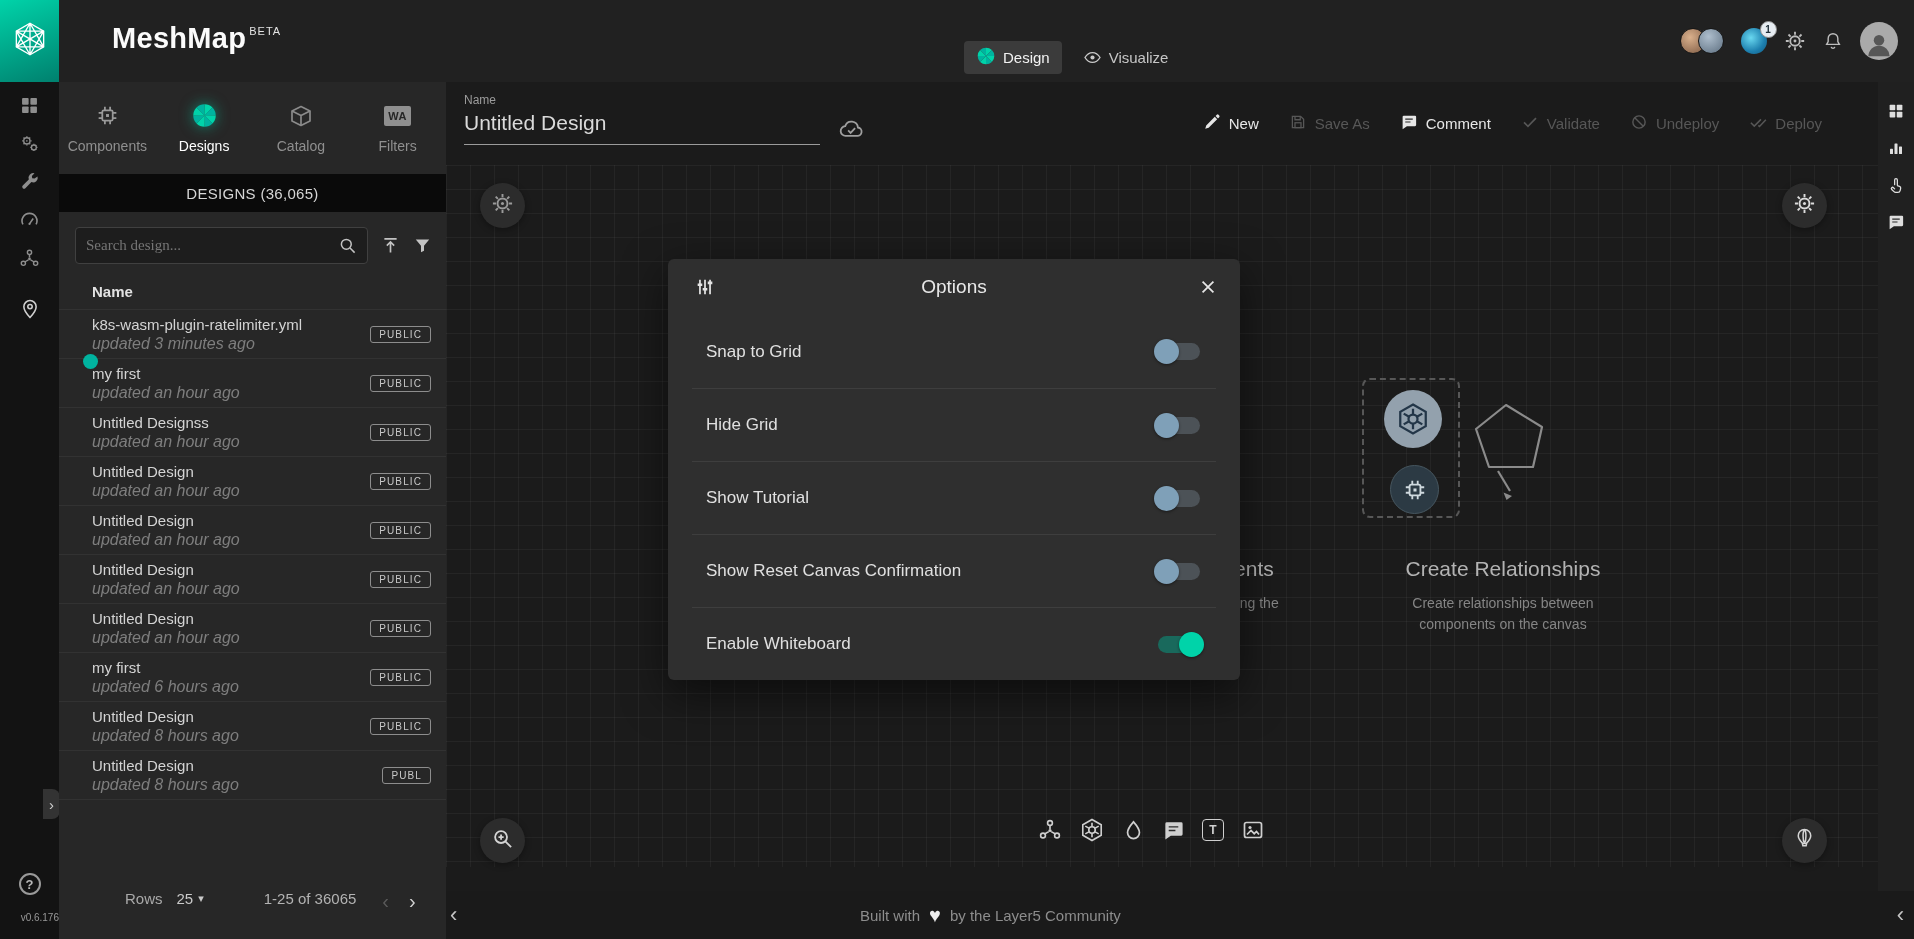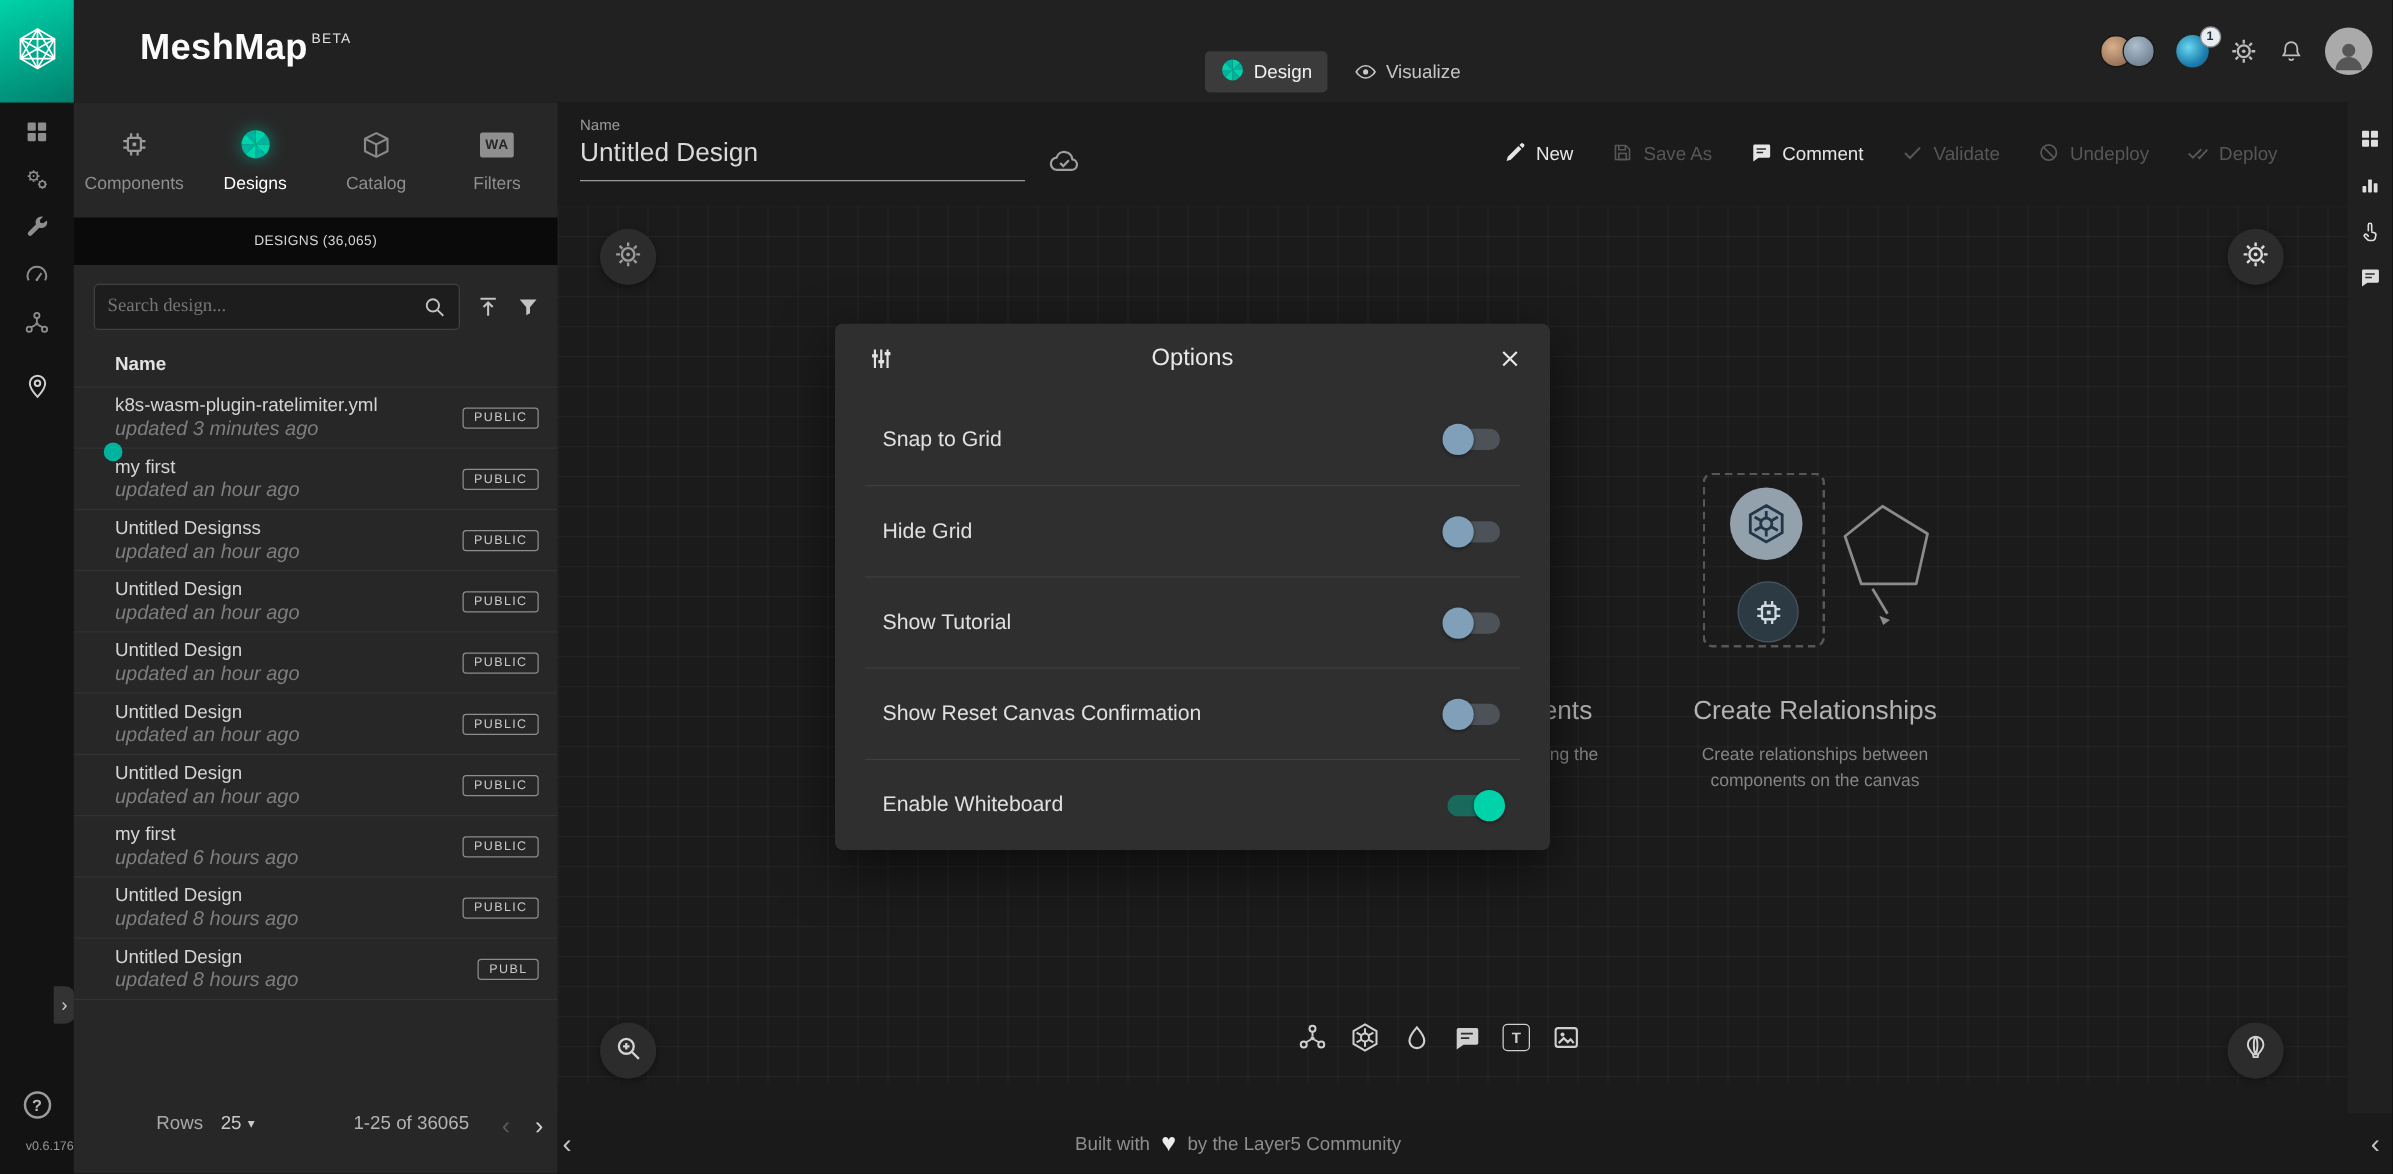--- a/index.html
+++ b/index.html
@@ -34,37 +34,37 @@
   .rail-version{position:absolute;bottom:16px;width:100%;text-align:right;font-size:10px;color:#989898}
 
   
   .left-panel{position:absolute;left:59px;top:82px;bottom:0;width:387px;background:#272727;display:flex;flex-direction:column;z-index:5}
   .tabs{height:92px;display:flex}
   .tab{flex:1;display:flex;flex-direction:column;align-items:center;justify-content:center;gap:9px;font-size:14px;color:#8f8f8f;cursor:pointer}
   .tab .ticon{height:26px;display:flex;align-items:center}
   .tab.on{color:#fff}
   .tab.on .ticon{filter:drop-shadow(0 0 7px rgba(0,211,169,.55))}
   .wa-box{background:#8f8f8f;color:#262626;font-weight:700;font-size:11px;padding:4px 4px;border-radius:2px;letter-spacing:.5px}
-  .section-bar{height:38px;background:#0a0a0a;display:flex;align-items:center;justify-content:center;font-size:11px;color:#d6d6d6;letter-spacing:.3px}
+  .section-bar{height:38px;background:#0a0a0a;display:flex;align-items:center;justify-content:center;font-size:15px;color:#d6d6d6;letter-spacing:.3px}
   .search-row{display:flex;align-items:center;gap:12px;padding:15px 14px 9px 16px}
   .search-box{flex:1;display:flex;align-items:center;height:37px;background:#1d1d1d;border:1px solid #404040;border-radius:4px;padding:0 10px}
   .search-box input{flex:1;border:0;background:transparent;outline:0;color:#cfcfcf;font-size:15px;font-family:Liberation Serif, serif}
   .search-box input::placeholder{color:#757575}
   .tool-ic{color:#c3c3c3;display:flex;cursor:pointer}
   .col-header{padding:10px 16px 9px 33px;font-size:15px;font-weight:700;color:#e2e2e2;border-bottom:1px solid rgba(255,255,255,.05)}
   .list{flex:1;position:relative;overflow:hidden}
   .lrow{height:49px;display:flex;align-items:center;padding:0 15px 0 33px;border-bottom:1px solid rgba(255,255,255,.05);cursor:pointer}
   .lrow-name{font-size:15px;color:#d4d4d4;line-height:17px;white-space:nowrap}
   .lrow-sub{font-size:16px;font-style:italic;color:#7e7e7e;margin-top:2px}
   .badge{margin-left:auto;font-size:10px;letter-spacing:1.1px;color:#c9c9c9;border:1px solid #8d8d8d;border-radius:3px;padding:2px 8px;flex-shrink:0}
   .presence-dot{position:absolute;left:24px;top:44px;width:15px;height:15px;border-radius:50%;background:#00b39f}
   .pagination{height:49px;display:flex;align-items:flex-start;padding-left:66px;font-size:15px;color:#a9a9a9}
   .pg-select{display:flex;align-items:center;gap:5px;margin-left:14px;color:#c9c9c9;cursor:pointer}
   .pg-caret{font-size:11px;color:#c9c9c9}
-  .pg-range{margin-left:79px;color:#b3b3b3}
+  .pg-range{margin-left:60px;color:#b3b3b3}
   .pg-prev{margin-left:26px;font-size:20px;color:#5a5a5a;cursor:default}
   .pg-next{margin-left:20px;font-size:20px;color:#d2d2d2;cursor:pointer}
 
   
   .design-bar{position:absolute;left:446px;top:82px;width:1432px;height:83px;background:#1b1b1b;z-index:4}
   .name-label{position:absolute;left:18px;top:11px;font-size:12px;color:#9c9c9c}
   .name-input{position:absolute;left:18px;top:29px;width:356px;background:transparent;border:0;border-bottom:1px solid #9b9b9b;outline:0;color:#dadada;font-size:21px;padding:0 0 9px;font-family:inherit}
   .cloud-ic{position:absolute;left:392px;top:33px;color:#9f9f9f}
   .actions{position:absolute;right:56px;top:0;height:83px;display:flex;align-items:center;gap:30px}
   .tbtn{display:flex;align-items:center;gap:8px;font-size:15px;color:#575757;cursor:default}
@@ -83,21 +83,21 @@
   .dock-ic{display:flex;cursor:pointer}
   .t-box{width:22px;height:22px;border:1.6px solid #cfcfcf;border-radius:4px;display:flex;align-items:center;justify-content:center;font-size:12px;font-weight:700;color:#cfcfcf;cursor:pointer}
   .rel-illus{position:absolute;left:916px;top:213px;width:98px;height:140px;border:2px dashed #575757;border-radius:8px}
   .ri-c1{position:absolute;left:20px;top:10px;width:58px;height:58px;border-radius:50%;background:#93a1ad;display:flex;align-items:center;justify-content:center;color:#233648}
   .ri-c2{position:absolute;left:26px;top:85px;width:49px;height:49px;border-radius:50%;background:#2c3a44;border:1px solid #46565f;display:flex;align-items:center;justify-content:center;color:#cfd9de}
   .rel-arrow{position:absolute;left:1008px;top:232px}
   .card{position:absolute;text-align:center}
   .card-title{font-size:21px;color:#b3b3b3}
   .card-sub{font-size:14px;color:#858585;line-height:21px;margin-top:12px}
   .card.drag{left:544px;top:392px;width:326px}
-  .card.rel{left:876px;top:392px;width:260px}
+  .card.rel{left:927px;top:392px;width:260px}
 
   
   .modal{position:absolute;left:668px;top:259px;width:572px;height:421px;background:#2f2f2f;border-radius:6px;box-shadow:0 14px 44px rgba(0,0,0,.55);z-index:40}
   .modal-header{position:relative;height:56px;display:flex;align-items:center;justify-content:center}
   .mh-tune{position:absolute;left:26px;color:#e3e3e3;display:flex}
   .mh-title{font-size:19px;color:#e8e8e8}
   .mh-close{position:absolute;right:22px;color:#e6e6e6;display:flex;cursor:pointer}
   .mrows{padding:0 24px}
   .mrow{height:73px;display:flex;align-items:center;justify-content:space-between;padding:0 16px 0 14px}
   .mrow + .mrow{border-top:1px solid #3e3e3e}

